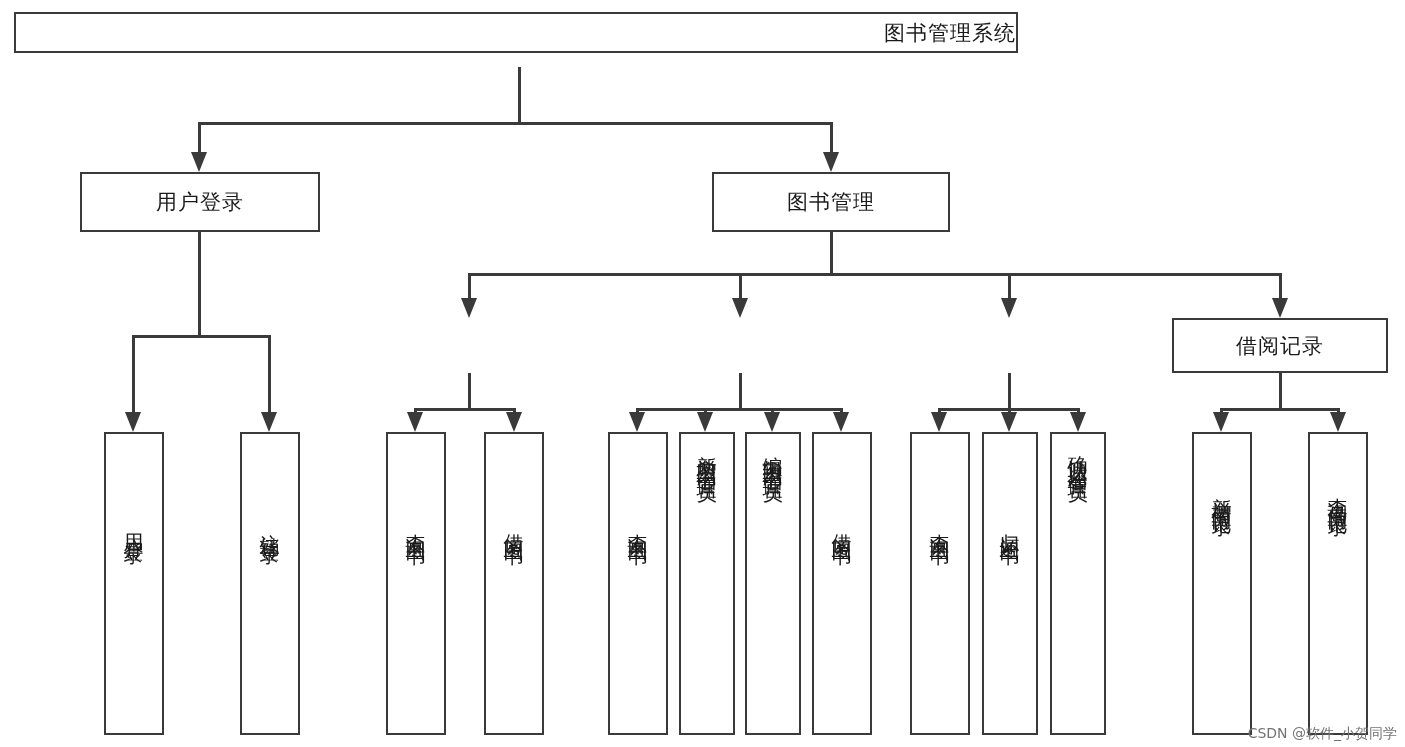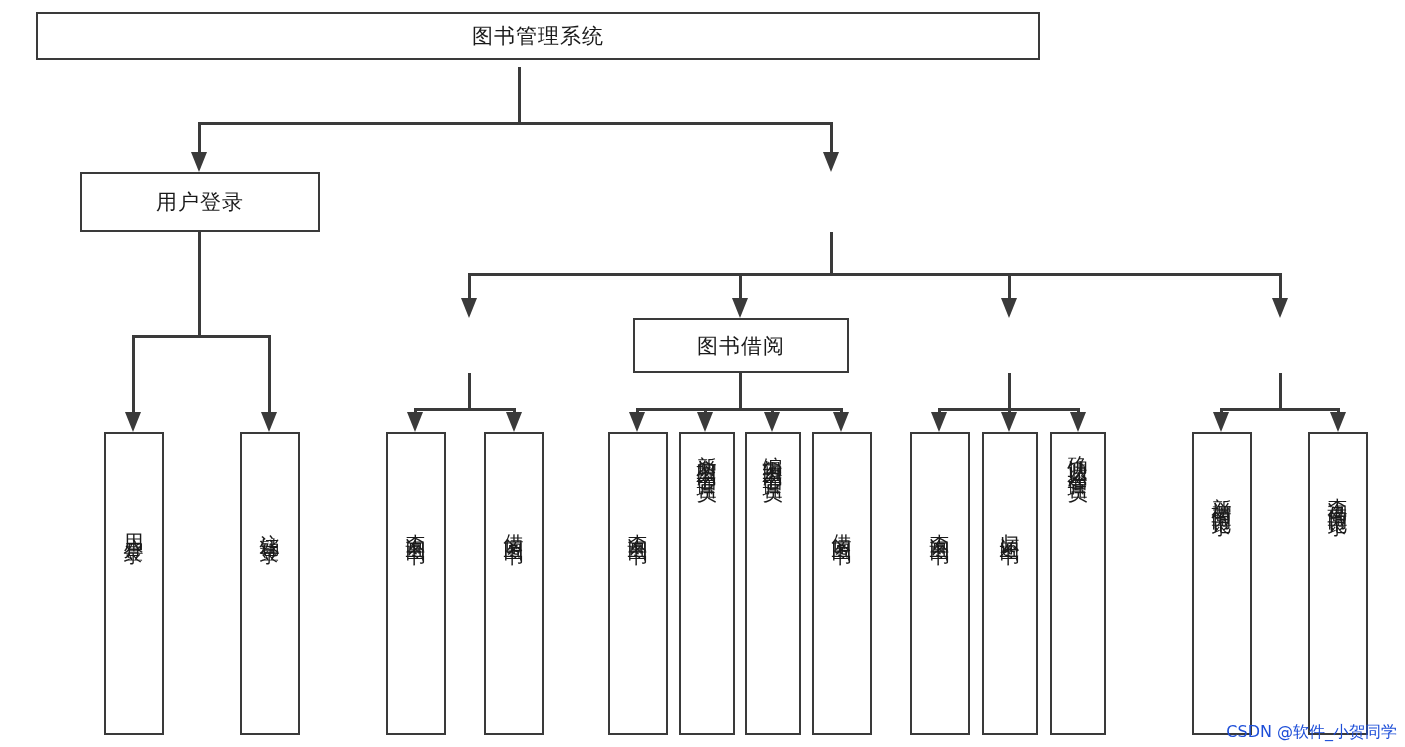--- a/index.html
+++ b/index.html
@@ -63,60 +63,63 @@
     height: 0;
     border-left: 8px solid transparent;
     border-right: 8px solid transparent;
     border-top: 20px solid #3a3a3a;
   }
   
   #watermark {
     position: absolute;
     right: 8px;
     bottom: 4px;
-    font-size: 16px;
-    color: #1d4ed8;
+    font-size: 14px;
+    color: #737373;
     white-space: nowrap;
     pointer-events: none;
   }
 </style>
 </head>
 <body>
 
 <div id="canvas">
-    <div class="node horiz" style="left: 36px; top: 12px; width: 1004px; height: 48px;">
+    <div class="node horiz" style="left: 14px; top: 12px; width: 1004px; height: 41px; justify-content: flex-end;">
       <span>图书管理系统</span>
     </div>
     <div class="conn vline" style="left: 517.5px; top: 67px; height: 57px;"></div>
     <div class="conn hline" style="left: 199px; top: 122px; width: 633px;"></div>
     <div class="conn vline" style="left: 197.5px; top: 122px; height: 30px;"></div>
     <div class="arrow" style="left: 191px; top: 152px;"></div>
     <div class="conn vline" style="left: 829.5px; top: 122px; height: 30px;"></div>
     <div class="arrow" style="left: 823px; top: 152px;"></div>
     <div class="node horiz" style="left: 80px; top: 172px; width: 240px; height: 60px;">
       <span>用户登录</span>
+    </div>
+    <div class="node horiz" style="left: 712px; top: 172px; width: 238px; height: 60px;">
+      <span>图书管理</span>
     </div>
     <div class="conn vline" style="left: 197.5px; top: 232px; height: 106px;"></div>
     <div class="conn hline" style="left: 133px; top: 335px; width: 136px;"></div>
     <div class="conn vline" style="left: 131.5px; top: 335px; height: 77px;"></div>
     <div class="arrow" style="left: 125px; top: 412px;"></div>
     <div class="conn vline" style="left: 267.5px; top: 335px; height: 77px;"></div>
     <div class="arrow" style="left: 261px; top: 412px;"></div>
     <div class="conn vline" style="left: 829.5px; top: 232px; height: 44px;"></div>
     <div class="conn hline" style="left: 469px; top: 273px; width: 811px;"></div>
     <div class="conn vline" style="left: 467.5px; top: 273px; height: 25px;"></div>
     <div class="arrow" style="left: 461px; top: 298px;"></div>
     <div class="conn vline" style="left: 738.5px; top: 273px; height: 25px;"></div>
     <div class="arrow" style="left: 732px; top: 298px;"></div>
     <div class="conn vline" style="left: 1007.5px; top: 273px; height: 25px;"></div>
     <div class="arrow" style="left: 1001px; top: 298px;"></div>
     <div class="conn vline" style="left: 1278.5px; top: 273px; height: 25px;"></div>
     <div class="arrow" style="left: 1272px; top: 298px;"></div>
-    <div class="node horiz" style="left: 633px; top: 318px; width: 216px; height: 55px;">
-      <span>图书借阅</span>
+    <div class="node horiz" style="left: 1172px; top: 318px; width: 216px; height: 55px;">
+      <span>借阅记录</span>
     </div>
     <div class="conn vline" style="left: 467.5px; top: 373px; height: 38px;"></div>
     <div class="conn hline" style="left: 415px; top: 408px; width: 99px;"></div>
     <div class="conn vline" style="left: 413.5px; top: 408px; height: 4px;"></div>
     <div class="arrow" style="left: 407px; top: 412px;"></div>
     <div class="conn vline" style="left: 512.5px; top: 408px; height: 4px;"></div>
     <div class="arrow" style="left: 506px; top: 412px;"></div>
     <div class="conn vline" style="left: 738.5px; top: 373px; height: 38px;"></div>
     <div class="conn hline" style="left: 637px; top: 408px; width: 204px;"></div>
     <div class="conn vline" style="left: 635.5px; top: 408px; height: 4px;"></div>

